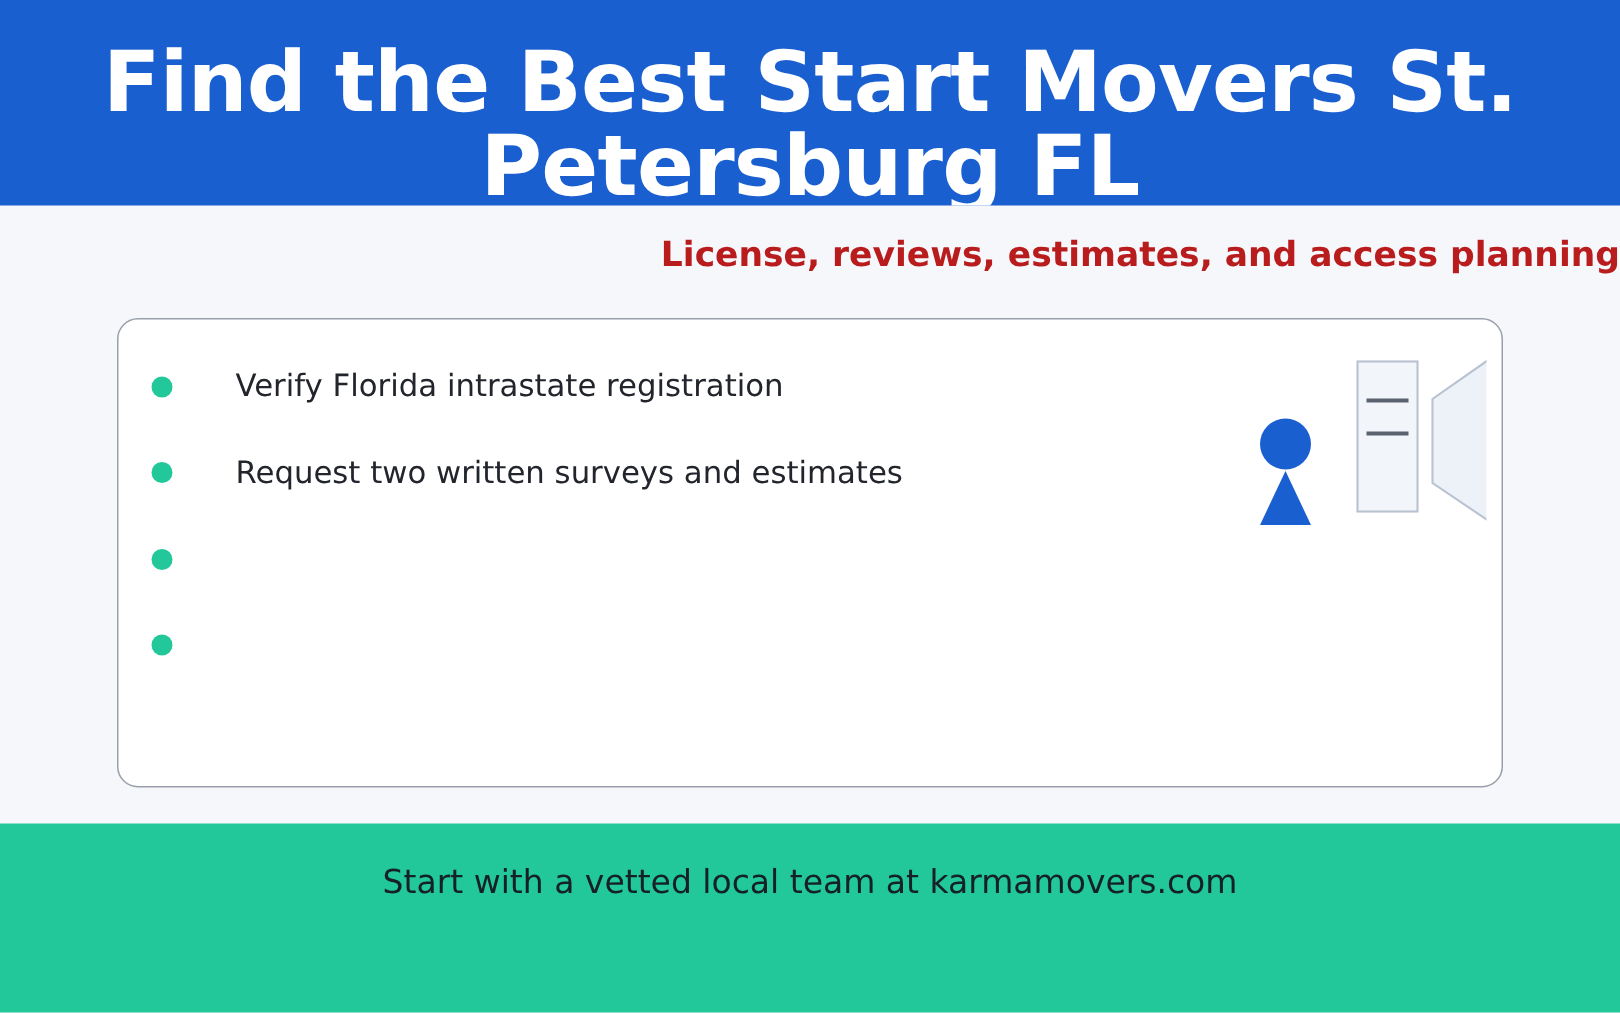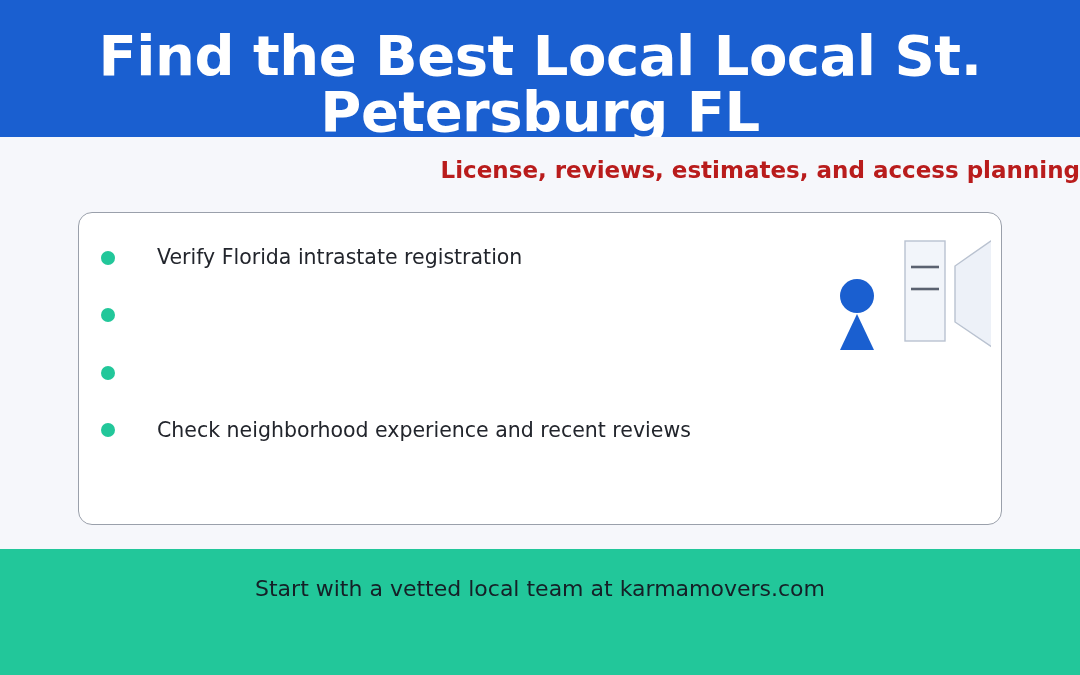--- a/index.html
+++ b/index.html
@@ -127,41 +127,41 @@
     color: #152027;
     font-size: 22px;
     font-weight: 400;
     line-height: 1.2;
   }
 </style>
 </head>
 <body>
 
 <div class="header-band">
-  <h1 class="header-title">Find the Best Local Local St. Petersburg FL</h1>
+  <h1 class="header-title">Find the Best Start Movers St. Petersburg FL</h1>
 </div>
 
 <p class="subtitle">License, reviews, estimates, and access planning</p>
 
 <div class="card">
 
   <ul class="bullet-list">
     <li class="bullet-item">
       <span class="bullet-dot"></span>
       <span class="bullet-text">Verify Florida intrastate registration</span>
     </li>
     <li class="bullet-item">
       <span class="bullet-dot"></span>
+      <span class="bullet-text">Request two written surveys and estimates</span>
     </li>
     <li class="bullet-item">
       <span class="bullet-dot"></span>
     </li>
     <li class="bullet-item">
       <span class="bullet-dot"></span>
-      <span class="bullet-text">Check neighborhood experience and recent reviews</span>
     </li>
   </ul>
 
   <div class="illustration">
     <svg class="illus-svg" width="245" height="150" viewBox="0 0 245 150" xmlns="http://www.w3.org/2000/svg">
 
       <g>
         <circle cx="111" cy="70" r="17" fill="#1a5fd0"></circle>
         <path d="M111 88 L128 124 L94 124 Z" fill="#1a5fd0"></path>
       </g>

